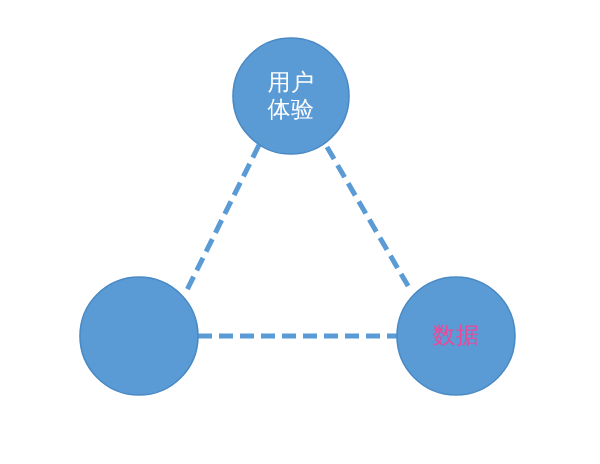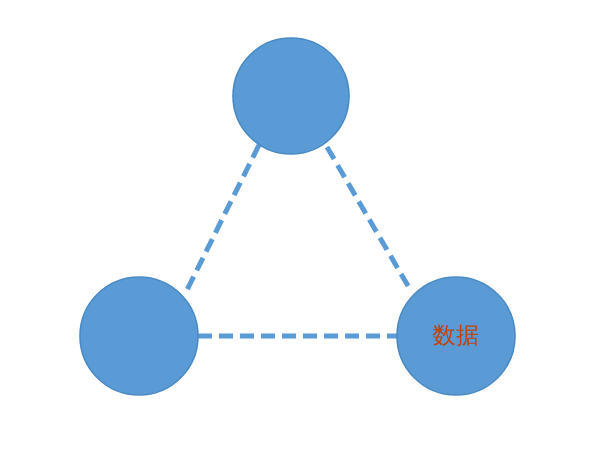--- a/index.html
+++ b/index.html
@@ -54,17 +54,19 @@
     </g>
 
     <g>
       <circle class="node-circle" id="node-0" fill="#5b9bd5" stroke="#4a8ac4" stroke-width="1.6" cx="291" cy="96" r="58"></circle>
       <circle class="node-circle" id="node-1" fill="#5b9bd5" stroke="#4a8ac4" stroke-width="1.6" cx="139" cy="336" r="59"></circle>
       <circle class="node-circle" id="node-2" fill="#5b9bd5" stroke="#4a8ac4" stroke-width="1.6" cx="456" cy="336" r="59"></circle>
     </g>
 
   </svg>
 
+  <div class="node-label" id="label-0" style="left: 291px; top: 96px; color: rgb(255, 255, 255);">用户
+体验</div>
 
 
-  <div class="node-label" id="label-2" style="left: 456px; top: 336px; color: #c2410c;">数据</div>
+  <div class="node-label" id="label-2" style="left: 456px; top: 336px; color: #ec4899;">数据</div>
 
 </div>
 
 </body></html>

